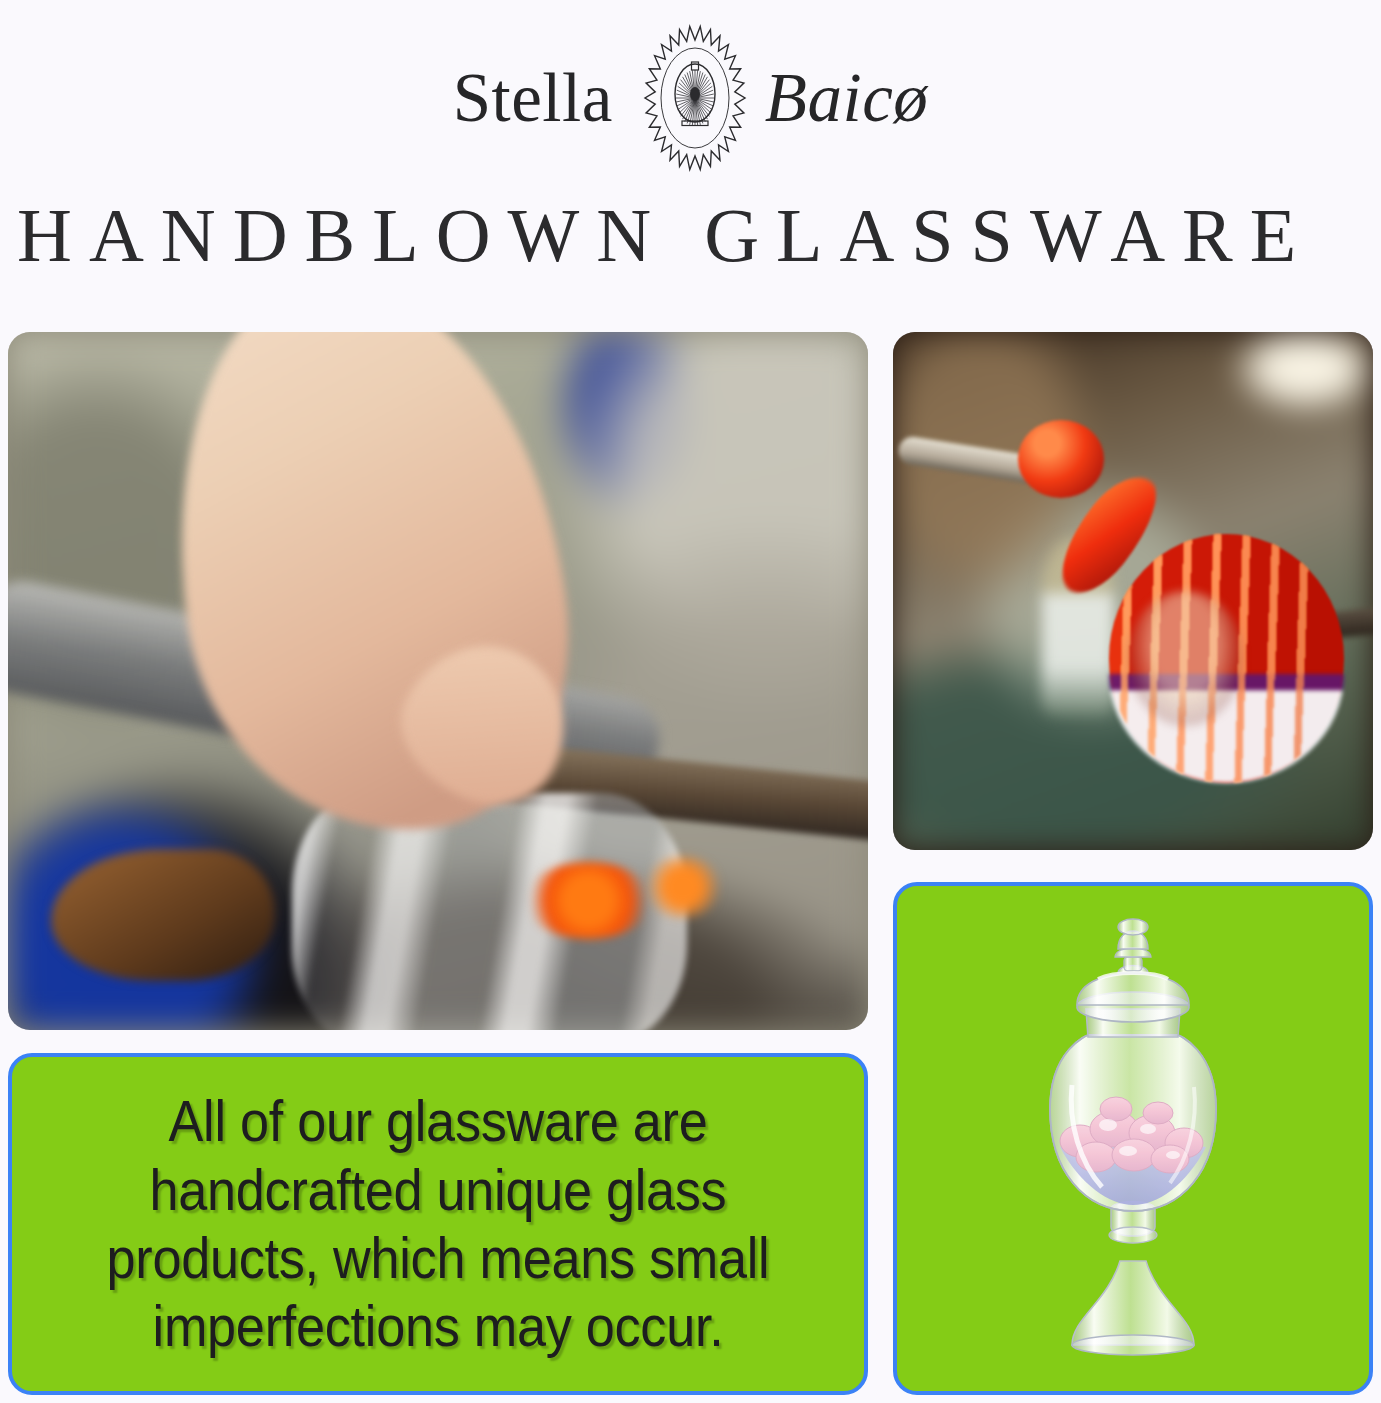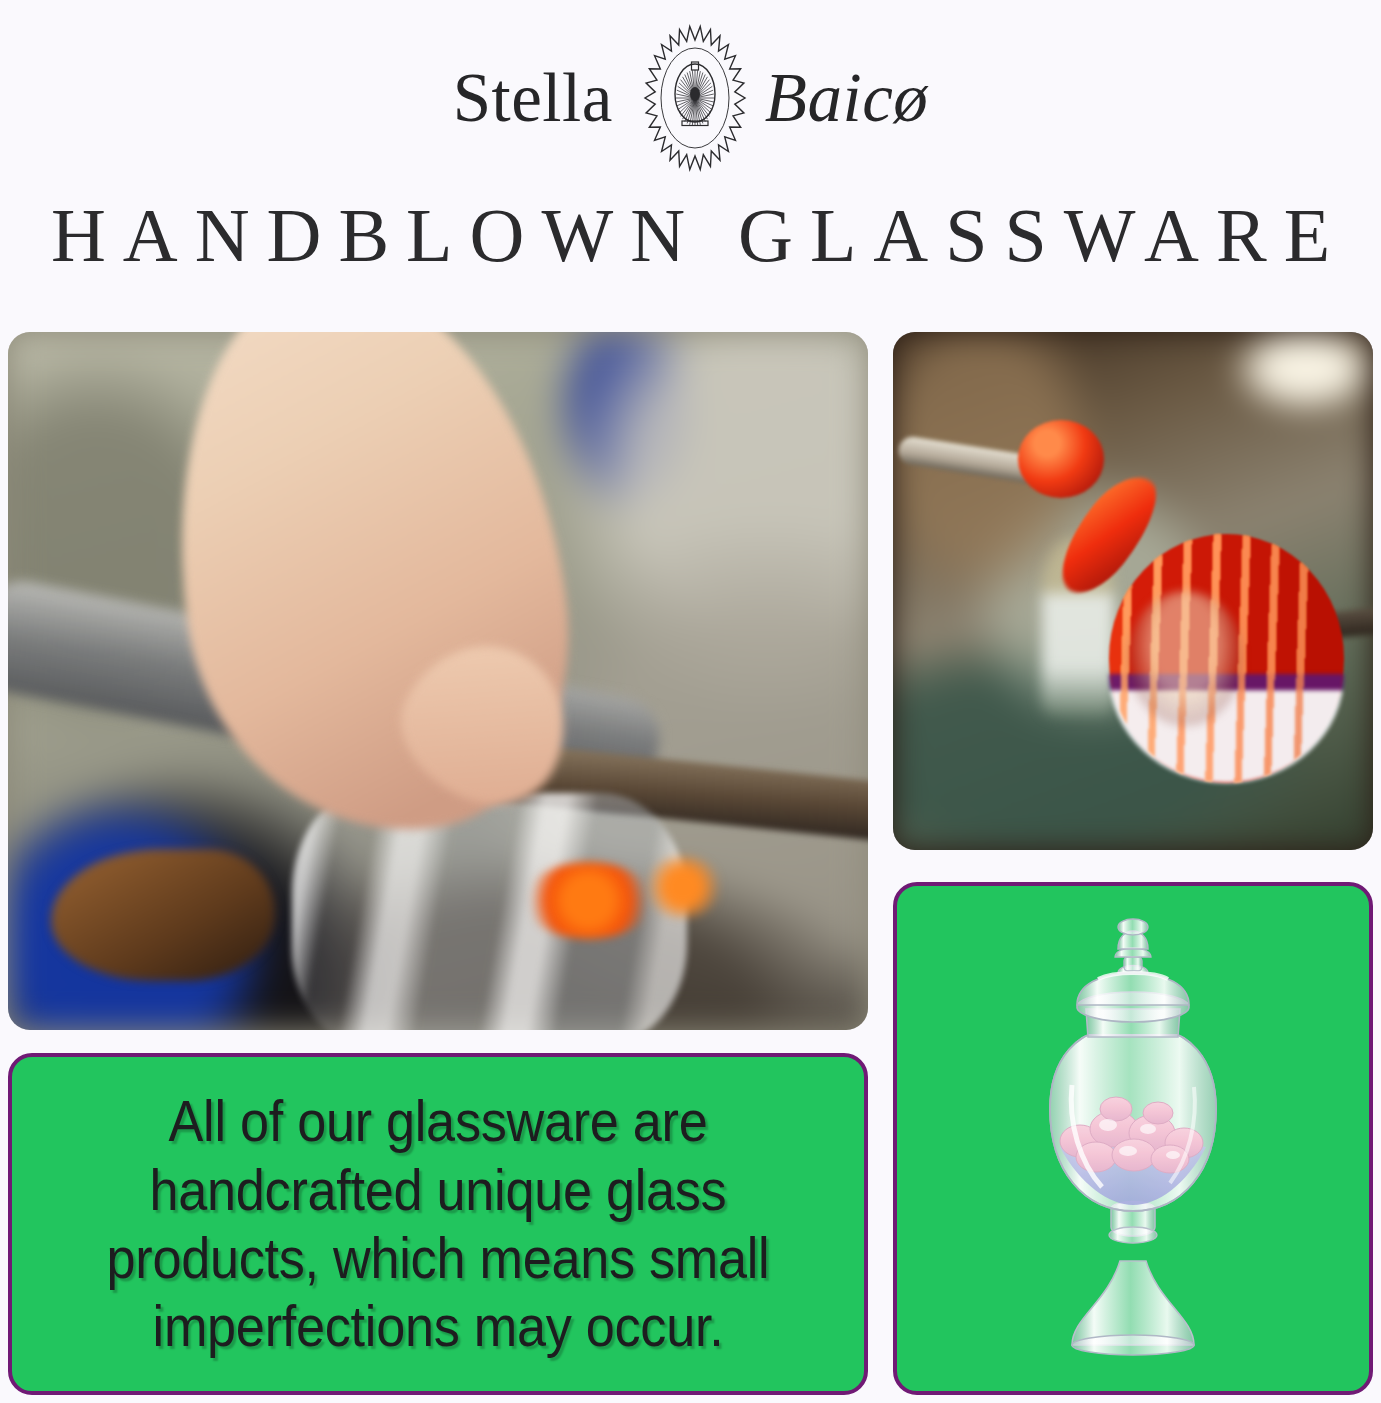--- a/index.html
+++ b/index.html
@@ -45,21 +45,20 @@
     flex: 0 0 auto;
     display: block;
   }
 
   
   #headline {
     position: absolute;
     left: 0;
     top: 196px;
     width: 1381px;
-    text-align: center;
     font-family: "Liberation Serif", serif;
     font-size: 76px;
     font-weight: 400;
     color: #2b2b2d;
     letter-spacing: 17px;
     text-indent: 17px;
     white-space: nowrap;
     line-height: 1.05;
   }
 
@@ -81,23 +80,23 @@
     left: 893px;
     top: 332px;
     width: 480px;
     height: 518px;
     background: #2a1d15;
   }
 
   
   .boxed {
     position: absolute;
-    border: 4px solid #701a75;
+    border: 4px solid #3b82f6;
     border-radius: 24px;
-    background: #22c55e;
+    background: #84cc16;
     box-sizing: border-box;
   }
   #disclaimer-box {
     left: 8px;
     top: 1053px;
     width: 860px;
     height: 342px;
     display: flex;
     align-items: center;
     justify-content: center;

